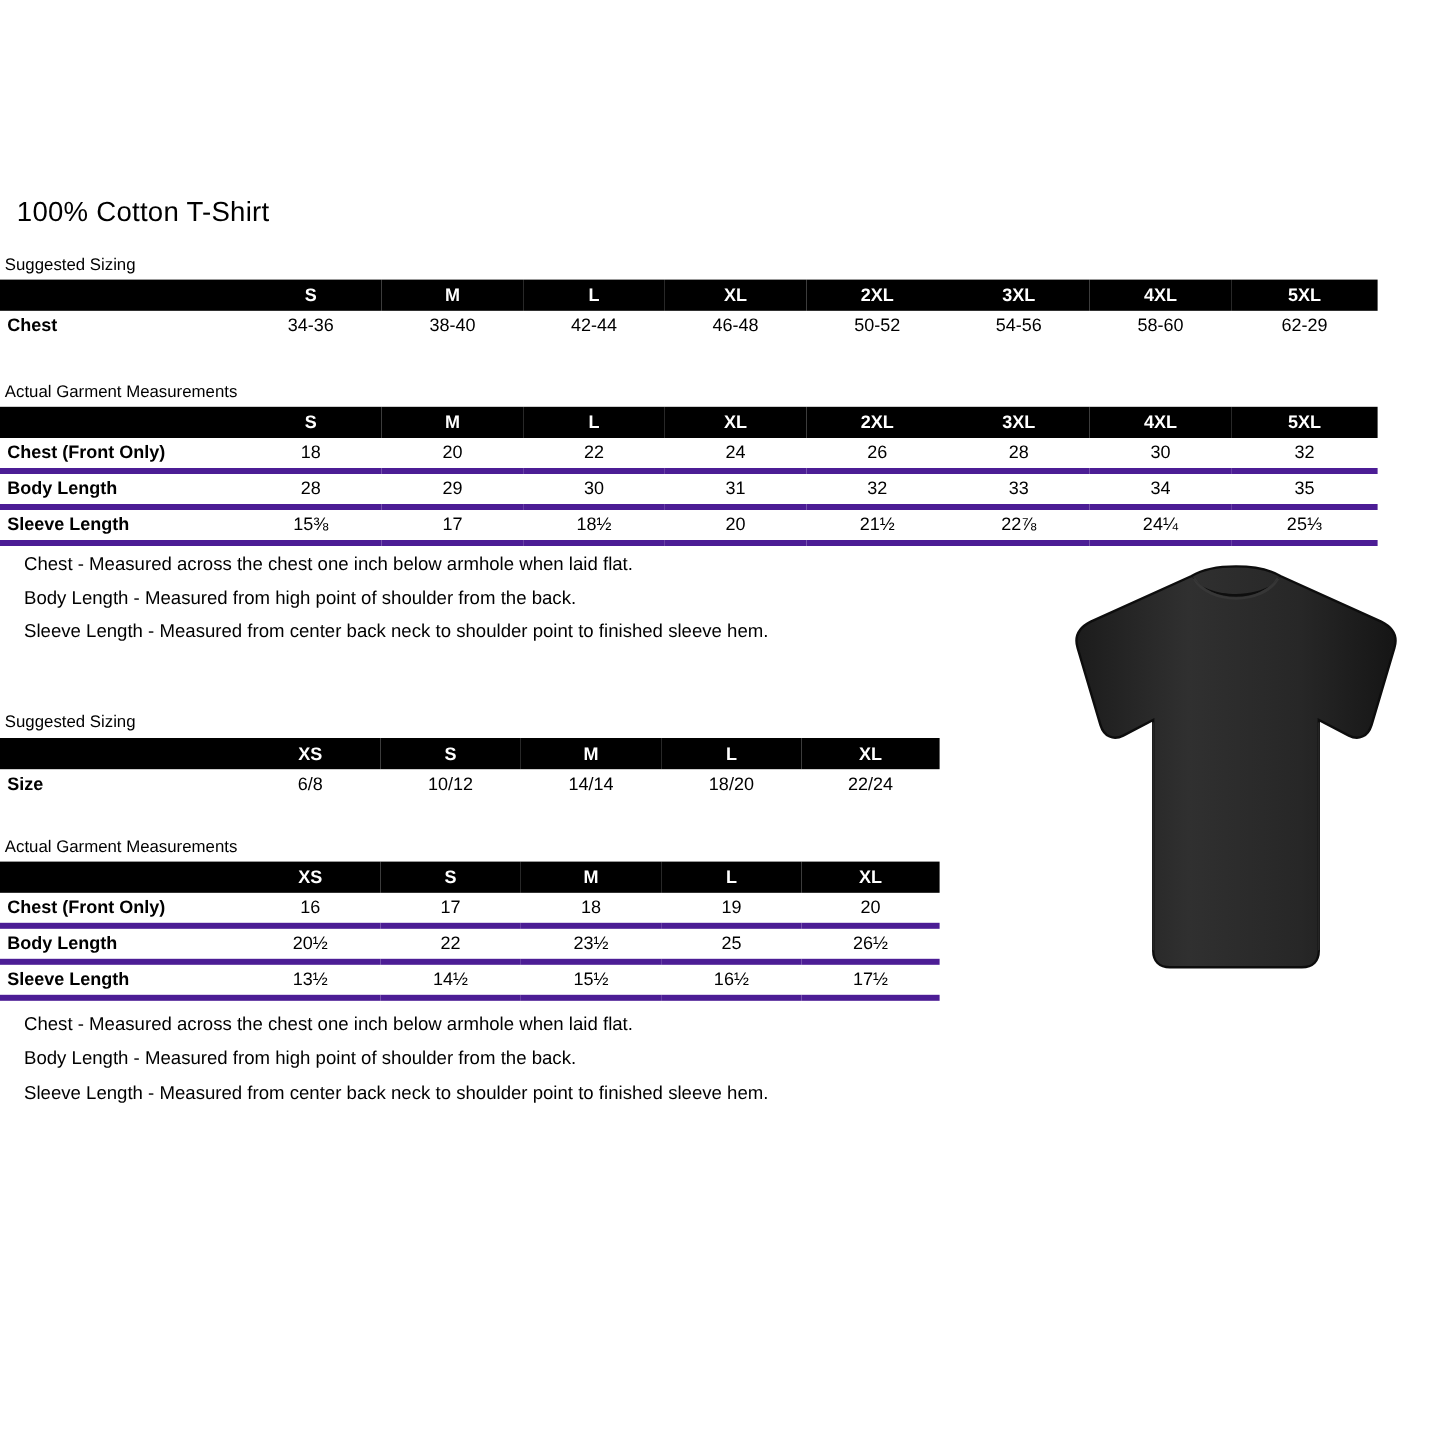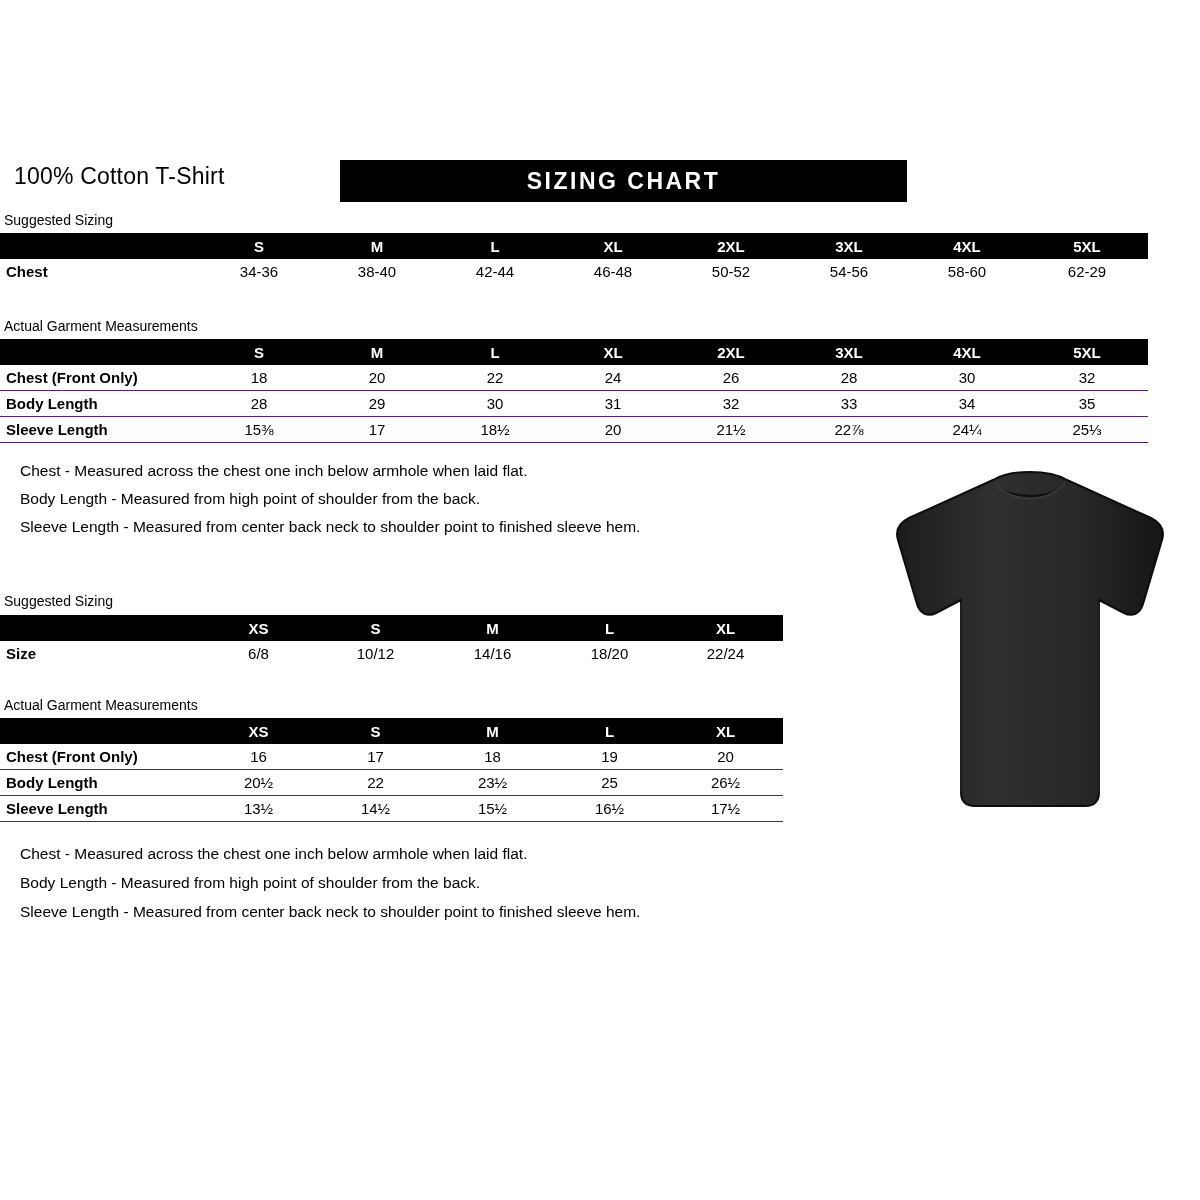--- a/index.html
+++ b/index.html
@@ -82,21 +82,21 @@
     font-weight: bold;
     font-size: 15px;
     height: 26px;
   }
   table.chart tbody td.rowlabel {
     text-align: left;
     padding-left: 6px;
     font-weight: bold;
   }
   table.chart tbody tr td {
-    border-bottom: 1px solid #4c1d95;
+    border-bottom: 5px solid #4c1d95;
   }
   table.chart.nolines tbody tr td {
     border-bottom: none;
   }
 
   
   .note {
     position: absolute;
     left: 20px;
     font-size: 15.5px;
@@ -123,23 +123,20 @@
   }
   .shirt-wrap svg { display: block; }
 </style>
 </head>
 <body>
 
 <div class="page">
 
   <div class="adult-title">100% Cotton T-Shirt</div>
 
-  <div class="sizing-banner">
-    <span>SIZING CHART</span>
-  </div>
 
   <div class="caption" style="top:212px;">Suggested Sizing</div>
 
   <table class="chart nolines" id="adult-suggested" style="left:0px; top:233px; width:1148px;">
     <colgroup>
       <col style="width:200px">
         <col style="width:118px">
         <col style="width:118px">
         <col style="width:118px">
       <col style="width:118px">
@@ -264,21 +261,21 @@
         <th>M</th>
         <th>L</th>
         <th>XL</th>
       </tr>
     </thead>
     <tbody>
       <tr>
         <td class="rowlabel">Size</td>
         <td>6/8</td>
         <td>10/12</td>
-        <td>14/16</td>
+        <td>14/14</td>
         <td>18/20</td>
         <td>22/24</td>
       </tr>
     </tbody>
   </table>
 
   <div class="caption" style="top:697px;">Actual Garment Measurements</div>
 
   <table class="chart" id="youth-garment" style="left:0px; top:718px; width:783px;">
     <colgroup>

